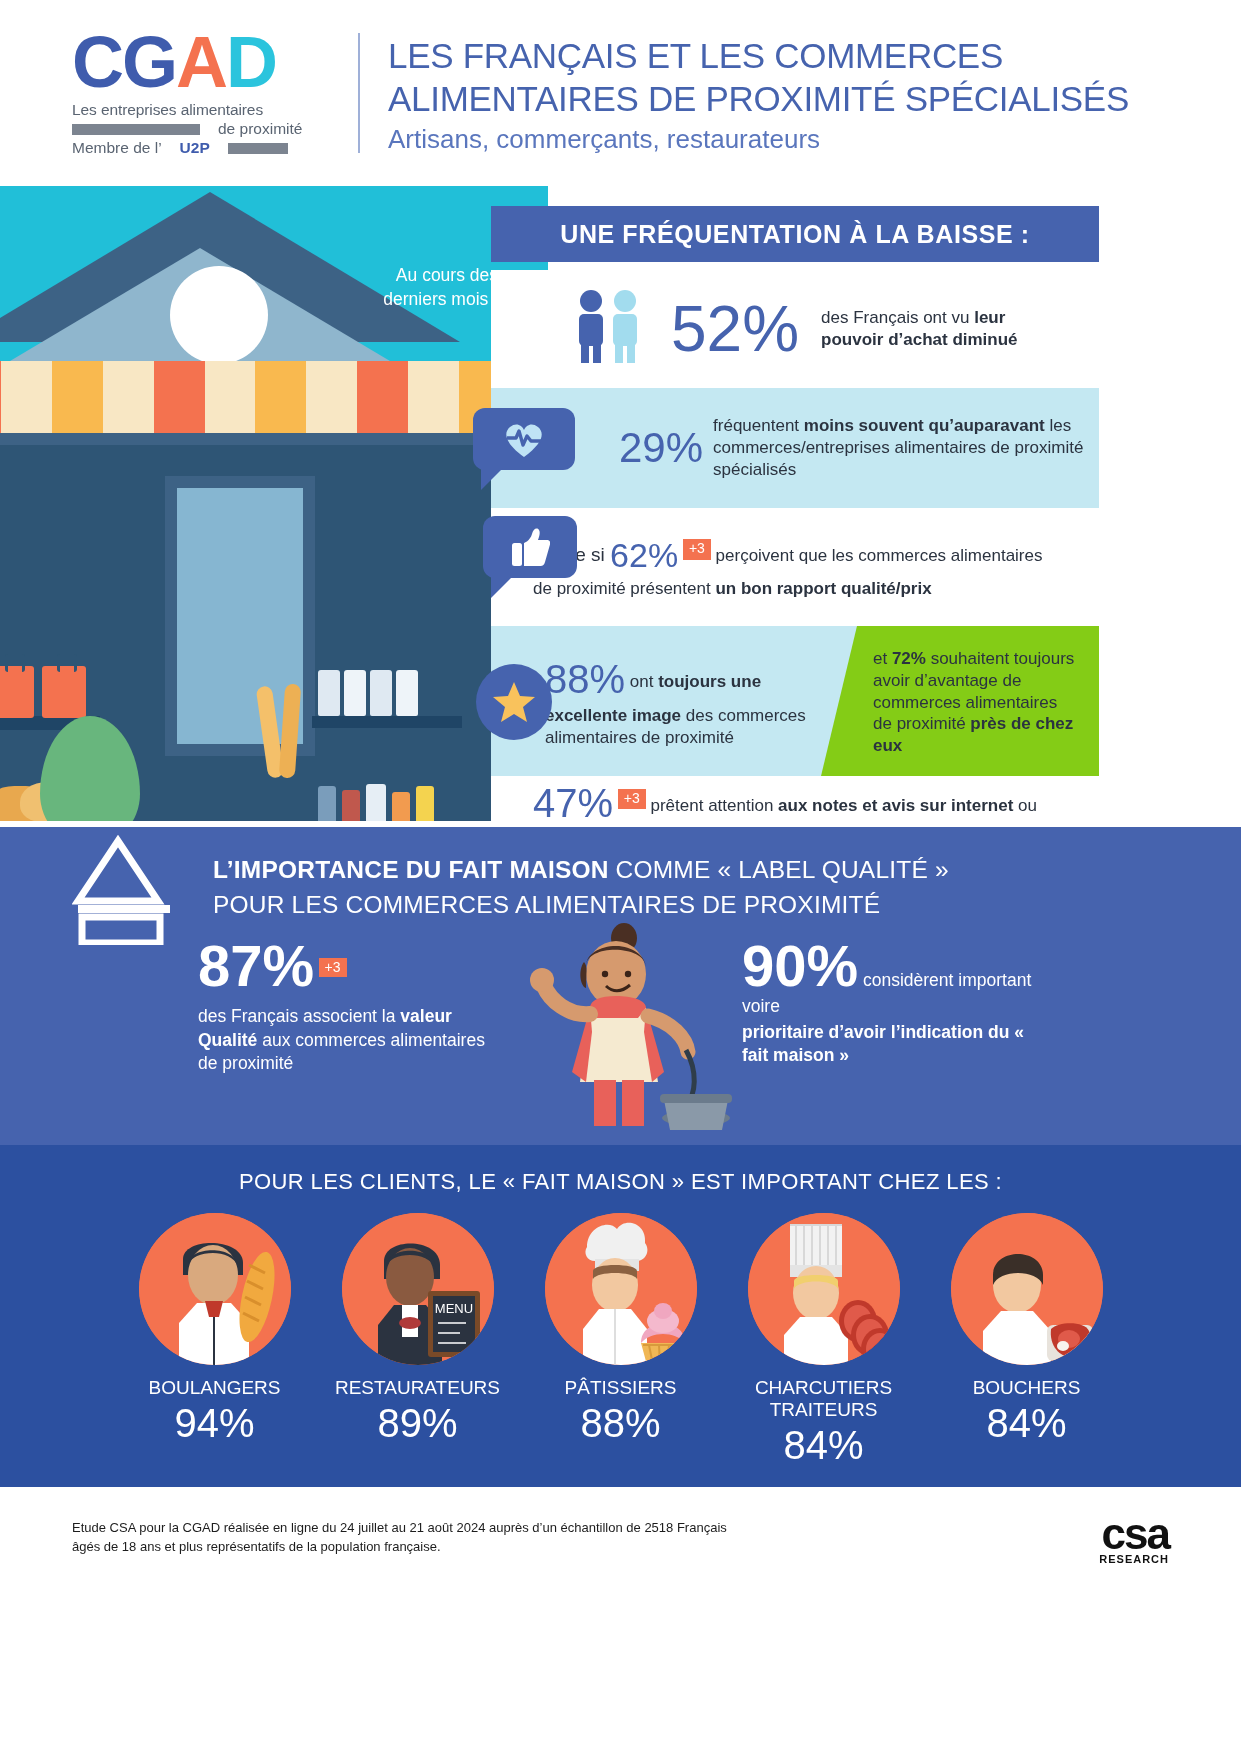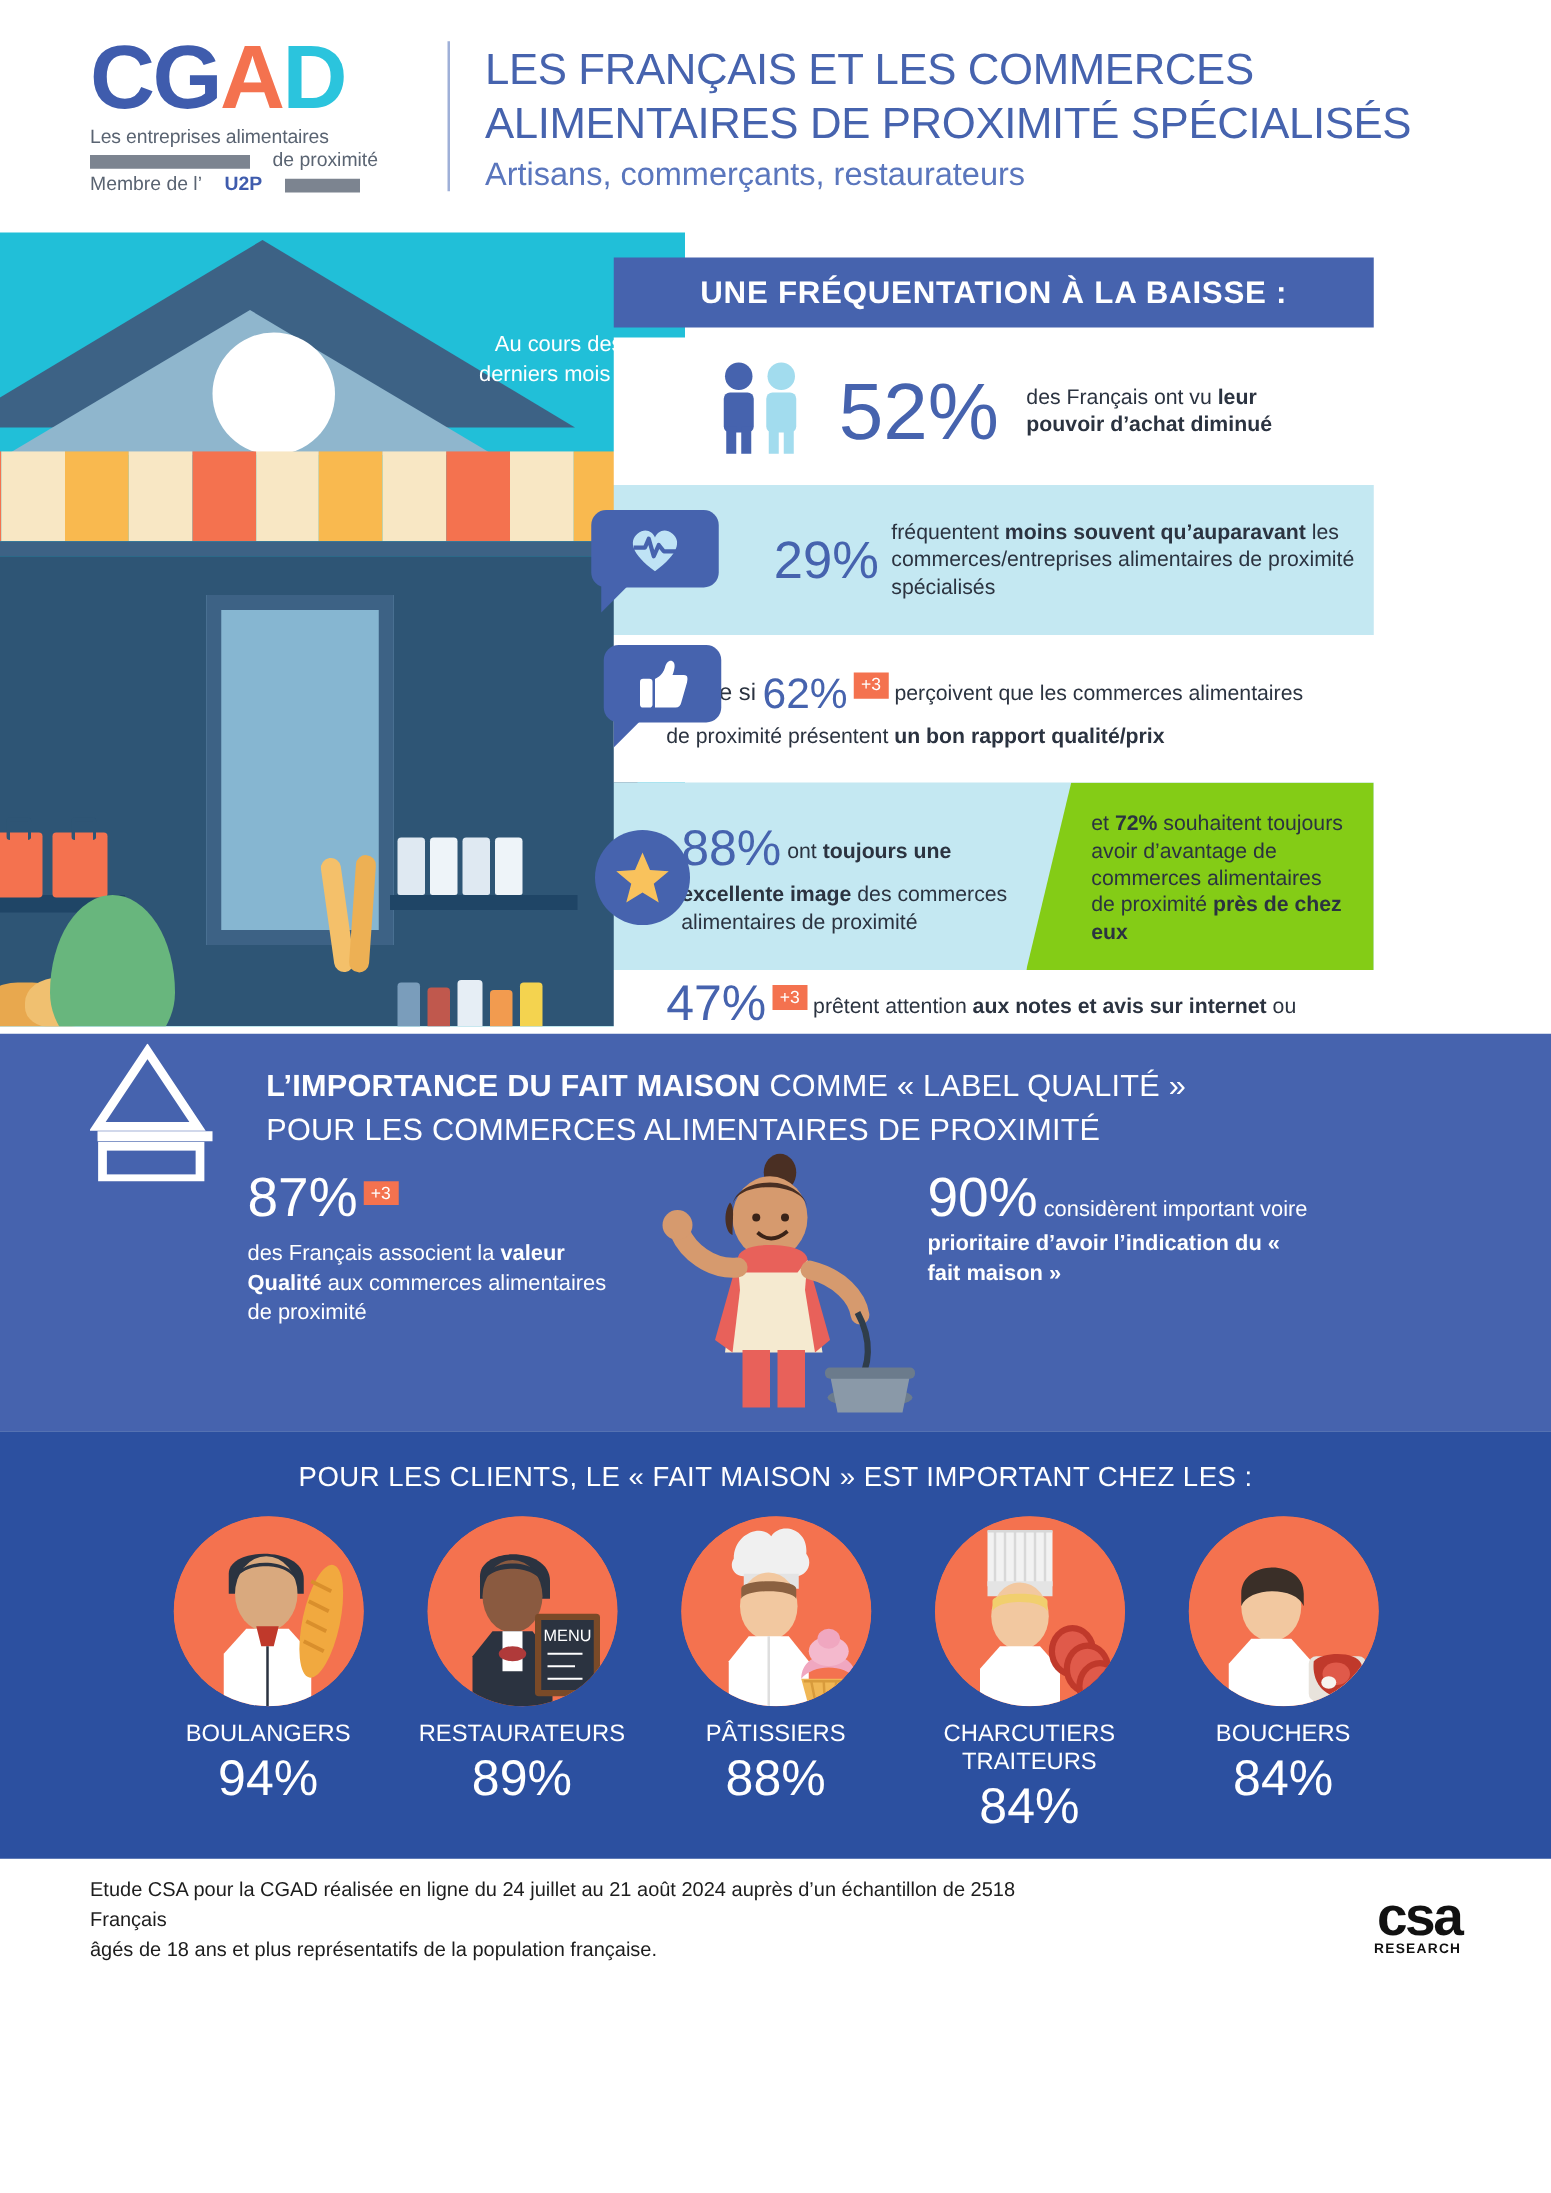--- a/index.html
+++ b/index.html
@@ -132,21 +132,21 @@
   .mid-title {
     position:absolute; left: 213px; top: 26px; width: 880px;
     color:#fff; font-size: 24.5px; line-height:1.42; letter-spacing:0.2px;
   }
   .mid-title b { font-weight: bold; }
   .mid-title .light { font-weight:300; }
   .house-icon { position:absolute; left: 72px; top: 8px; width: 110px; height: 110px; }
 
   .mid-left { position:absolute; left:198px; top: 110px; width: 300px; color:#fff; }
   .mid-right { position:absolute; left:742px; top: 110px; width: 310px; color:#fff; }
-  .big-white { font-size: 44px; font-weight: 400; line-height: 1; }
+  .big-white { font-size: 58px; font-weight: 700; line-height: 1; }
   .mid-body { font-size: 17.5px; line-height: 1.35; margin-top: 10px; }
   .mid-body b { font-weight: bold; }
 
   
   .cook { position:absolute; left: 520px; top: 95px; width: 230px; height: 225px; }
 
   
   .bottom {
     position:relative; background:#2c50a0; height: 342px; overflow:hidden;
   }
@@ -163,21 +163,21 @@
     margin: 0 auto; position:relative; overflow:hidden;
   }
   .prof-label { color:#fff; font-size: 19px; margin-top: 12px; line-height:1.15; }
   .prof-pct { color:#fff; font-size: 40px; font-weight: 300; margin-top: 2px; }
 
   
   .footer {
     height: 100px; background:#fff; display:flex; align-items:center;
     padding: 0 72px; justify-content: space-between;
   }
-  .footer-text { font-size: 16px; color:#1d1d1d; line-height:1.5; max-width: 760px; }
+  .footer-text { font-size: 13px; color:#1d1d1d; line-height:1.5; max-width: 760px; }
   .csa-logo { text-align:right; }
   .csa-word { font-size: 44px; font-weight:bold; color:#111; letter-spacing:-2px; }
   .csa-research { font-size: 11px; font-weight:bold; letter-spacing:1px; color:#111; margin-top:-6px;}
 
   .sep-line { height: 6px; background:#ffffff; }
 </style>
 </head>
 <body>
 
 <div class="header">

